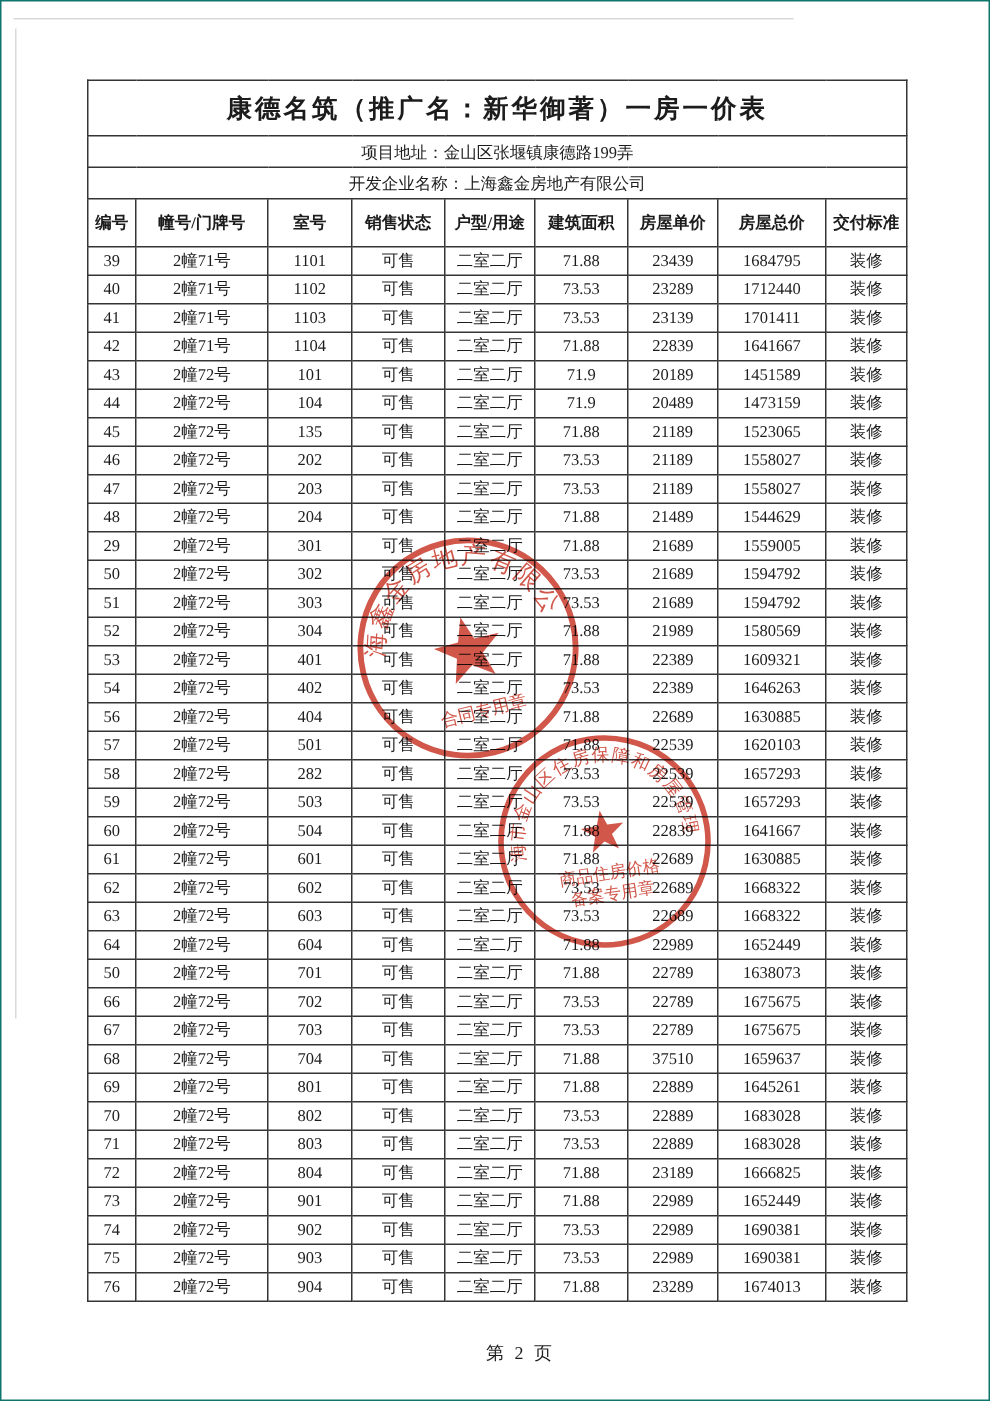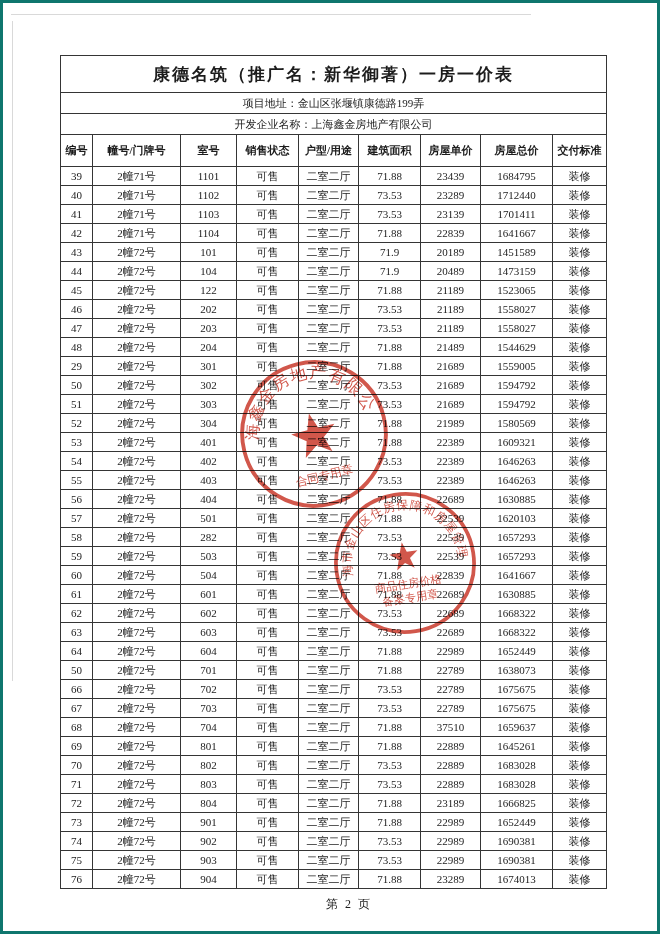--- a/index.html
+++ b/index.html
@@ -1,20 +1,20 @@
 <!DOCTYPE html>
 <html><head>
 <meta charset="utf-8">
 <style>
   html,body{margin:0;padding:0;}
   body{background:#ffffff;}
   .sheet{
     position:relative;width:660px;height:934px;background:#ffffff;
     font-family:"Liberation Serif","DejaVu Serif",serif;color:#1c1c1c;
-    overflow:hidden;box-sizing:border-box;border:3px solid #0f766e;
+    overflow:hidden;box-sizing:border-box;border:1px solid #0f766e;
   }
   .edge{position:absolute;background:#d9d9d9;}
   .edge-top{left:8px;top:11px;width:520px;height:1px;}
   .edge-left{left:9px;top:18px;width:1px;height:660px;}
 
   table.price-table{
     position:absolute;left:57px;top:52px;width:546px;
     border-collapse:collapse;table-layout:fixed;
   }
   .price-table td,.price-table th{
@@ -141,21 +141,21 @@
           <td>可售</td>
           <td>二室二厅</td>
           <td>71.9</td>
           <td>20489</td>
           <td>1473159</td>
           <td>装修</td>
         </tr>
         <tr>
           <td>45</td>
           <td>2幢72号</td>
-          <td>122</td>
+          <td>135</td>
           <td>可售</td>
           <td>二室二厅</td>
           <td>71.88</td>
           <td>21189</td>
           <td>1523065</td>
           <td>装修</td>
         </tr>
         <tr>
           <td>46</td>
           <td>2幢72号</td>
@@ -241,31 +241,20 @@
           <td>二室二厅</td>
           <td>71.88</td>
           <td>22389</td>
           <td>1609321</td>
           <td>装修</td>
         </tr>
         <tr>
           <td>54</td>
           <td>2幢72号</td>
           <td>402</td>
-          <td>可售</td>
-          <td>二室二厅</td>
-          <td>73.53</td>
-          <td>22389</td>
-          <td>1646263</td>
-          <td>装修</td>
-        </tr>
-        <tr>
-          <td>55</td>
-          <td>2幢72号</td>
-          <td>403</td>
           <td>可售</td>
           <td>二室二厅</td>
           <td>73.53</td>
           <td>22389</td>
           <td>1646263</td>
           <td>装修</td>
         </tr>
         <tr>
           <td>56</td>
           <td>2幢72号</td>

